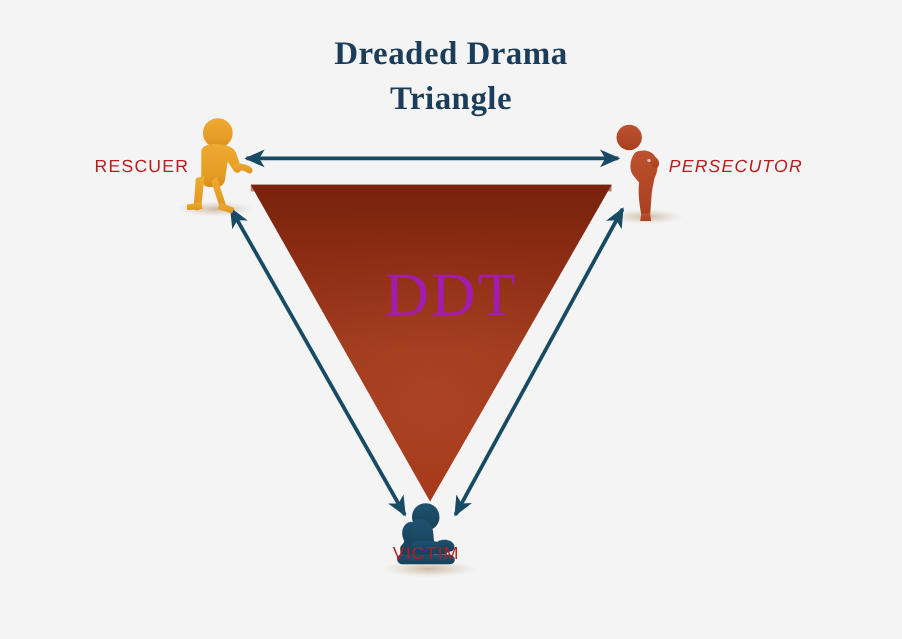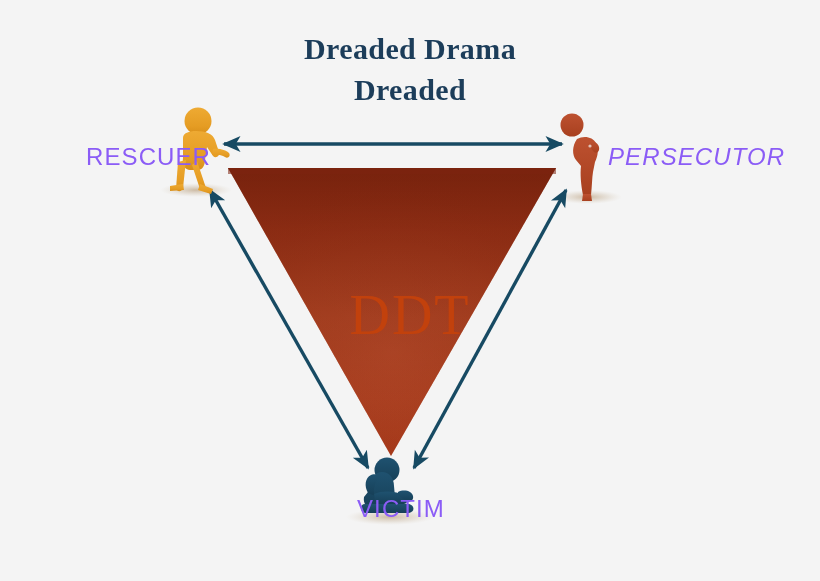--- a/index.html
+++ b/index.html
@@ -39,23 +39,23 @@
     font-family: "Liberation Serif", serif;
     font-weight: bold;
     font-size: 30px;
     line-height: 41px;
     color: #1c3d5a;
     letter-spacing: 0.4px;
   }
   .node-label {
     position: absolute;
     font-family: "Liberation Sans", sans-serif;
-    font-size: 24px;
+    font-size: 16px;
     letter-spacing: 1.1px;
-    color: #8b5cf6;
+    color: #b91c1c;
     white-space: nowrap;
   }
   #label-rescuer {
     left: 86px;
     top: 143px;
   }
   #label-persecutor {
     left: 608px;
     top: 143px;
     font-style: italic;
@@ -65,24 +65,23 @@
     top: 495px;
   }
   .center-label {
     position: absolute;
     left: 0;
     top: 236px;
     width: 820px;
     text-align: center;
     font-family: "Liberation Serif", serif;
     font-size: 56px;
-    color: #c2410c;
+    color: #a21caf;
     letter-spacing: 2px;
     pointer-events: none;
-    margin-top: 47px;
   }
 </style>
 </head>
 <body>
 
 <div id="stage">
 
   <svg id="diagram-svg" viewBox="0 0 820 581" aria-hidden="true">
     <defs>
       <linearGradient id="triGrad" x1="0" y1="0" x2="0" y2="1">
@@ -195,21 +194,21 @@
                C 374 486, 373 491, 375 496
                Z"></path>
       <path d="M 374 494 C 383 490, 396 491, 404 495 C 409 497, 409 503, 404 504 C 394 505, 383 503, 375 501 Z"></path>
       <path d="M 398 492 C 404 489, 412 491, 413 496 C 414 500, 410 503, 406 501 C 403 499, 400 496, 398 495 Z"></path>
       <path d="M 365 504 L 408 504 C 414 504, 416 512, 409 513 L 366 513 C 360 513, 359 504, 365 504 Z"></path>
     </g>
   </svg>
 
   <div class="title-block">
     <div class="title-line">Dreaded Drama</div>
-    <div class="title-line">Dreaded</div>
+    <div class="title-line">Triangle</div>
   </div>
 
   <div class="center-label">DDT</div>
 
   <div class="node-label" id="label-rescuer">RESCUER</div>
   <div class="node-label" id="label-persecutor">PERSECUTOR</div>
   <div class="node-label" id="label-victim">VICTIM</div>
 
 </div>
 

